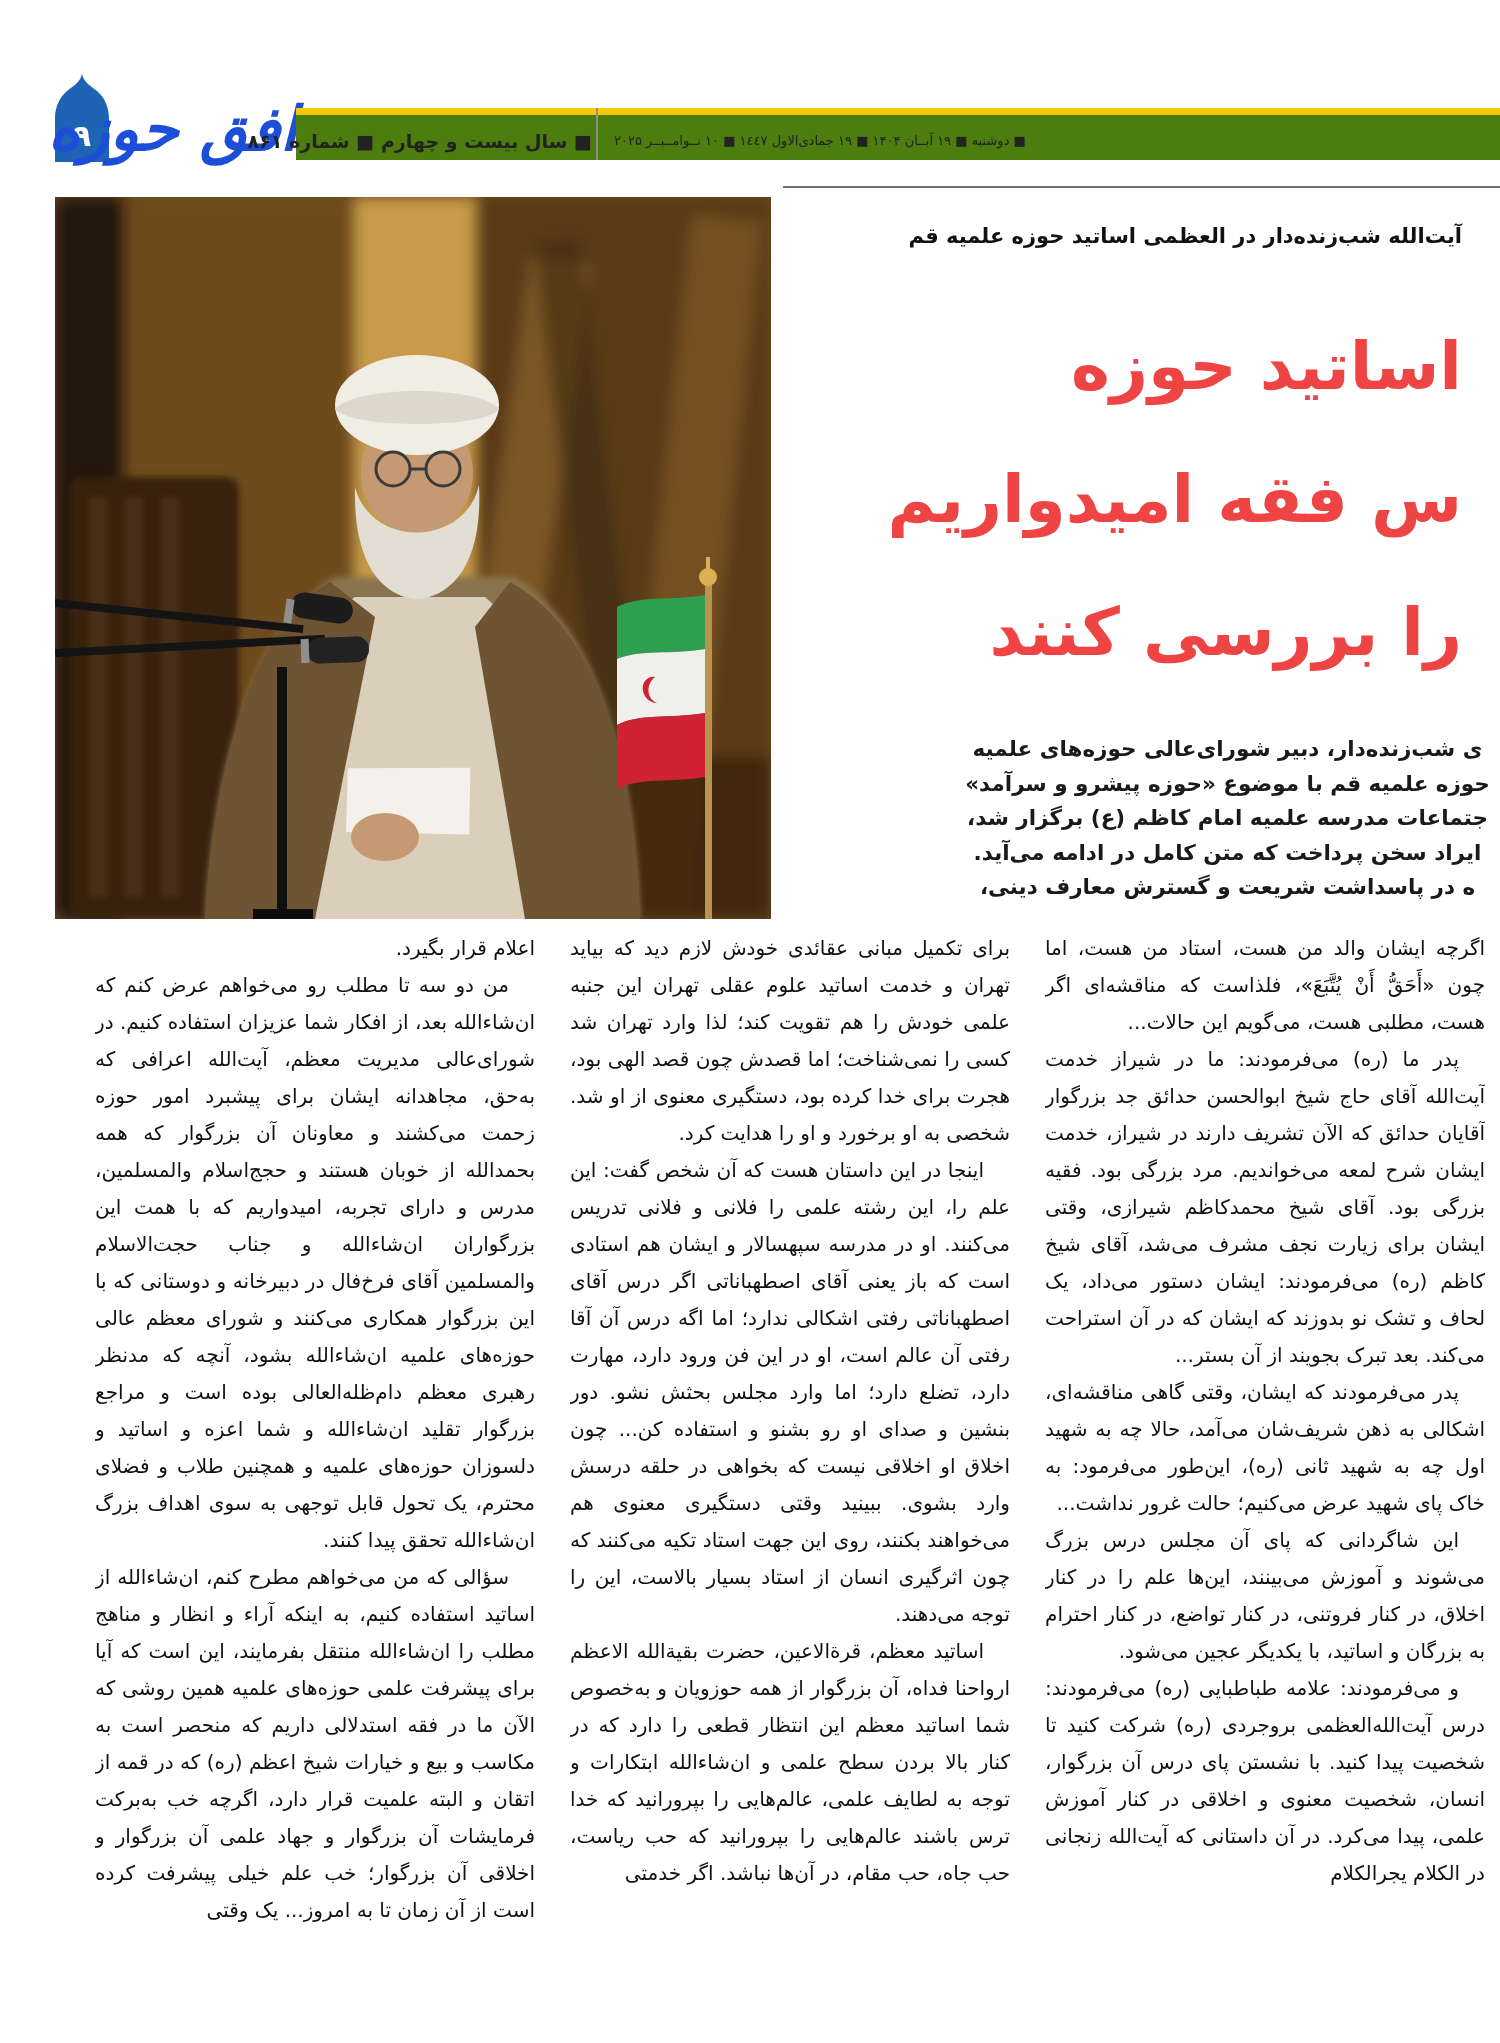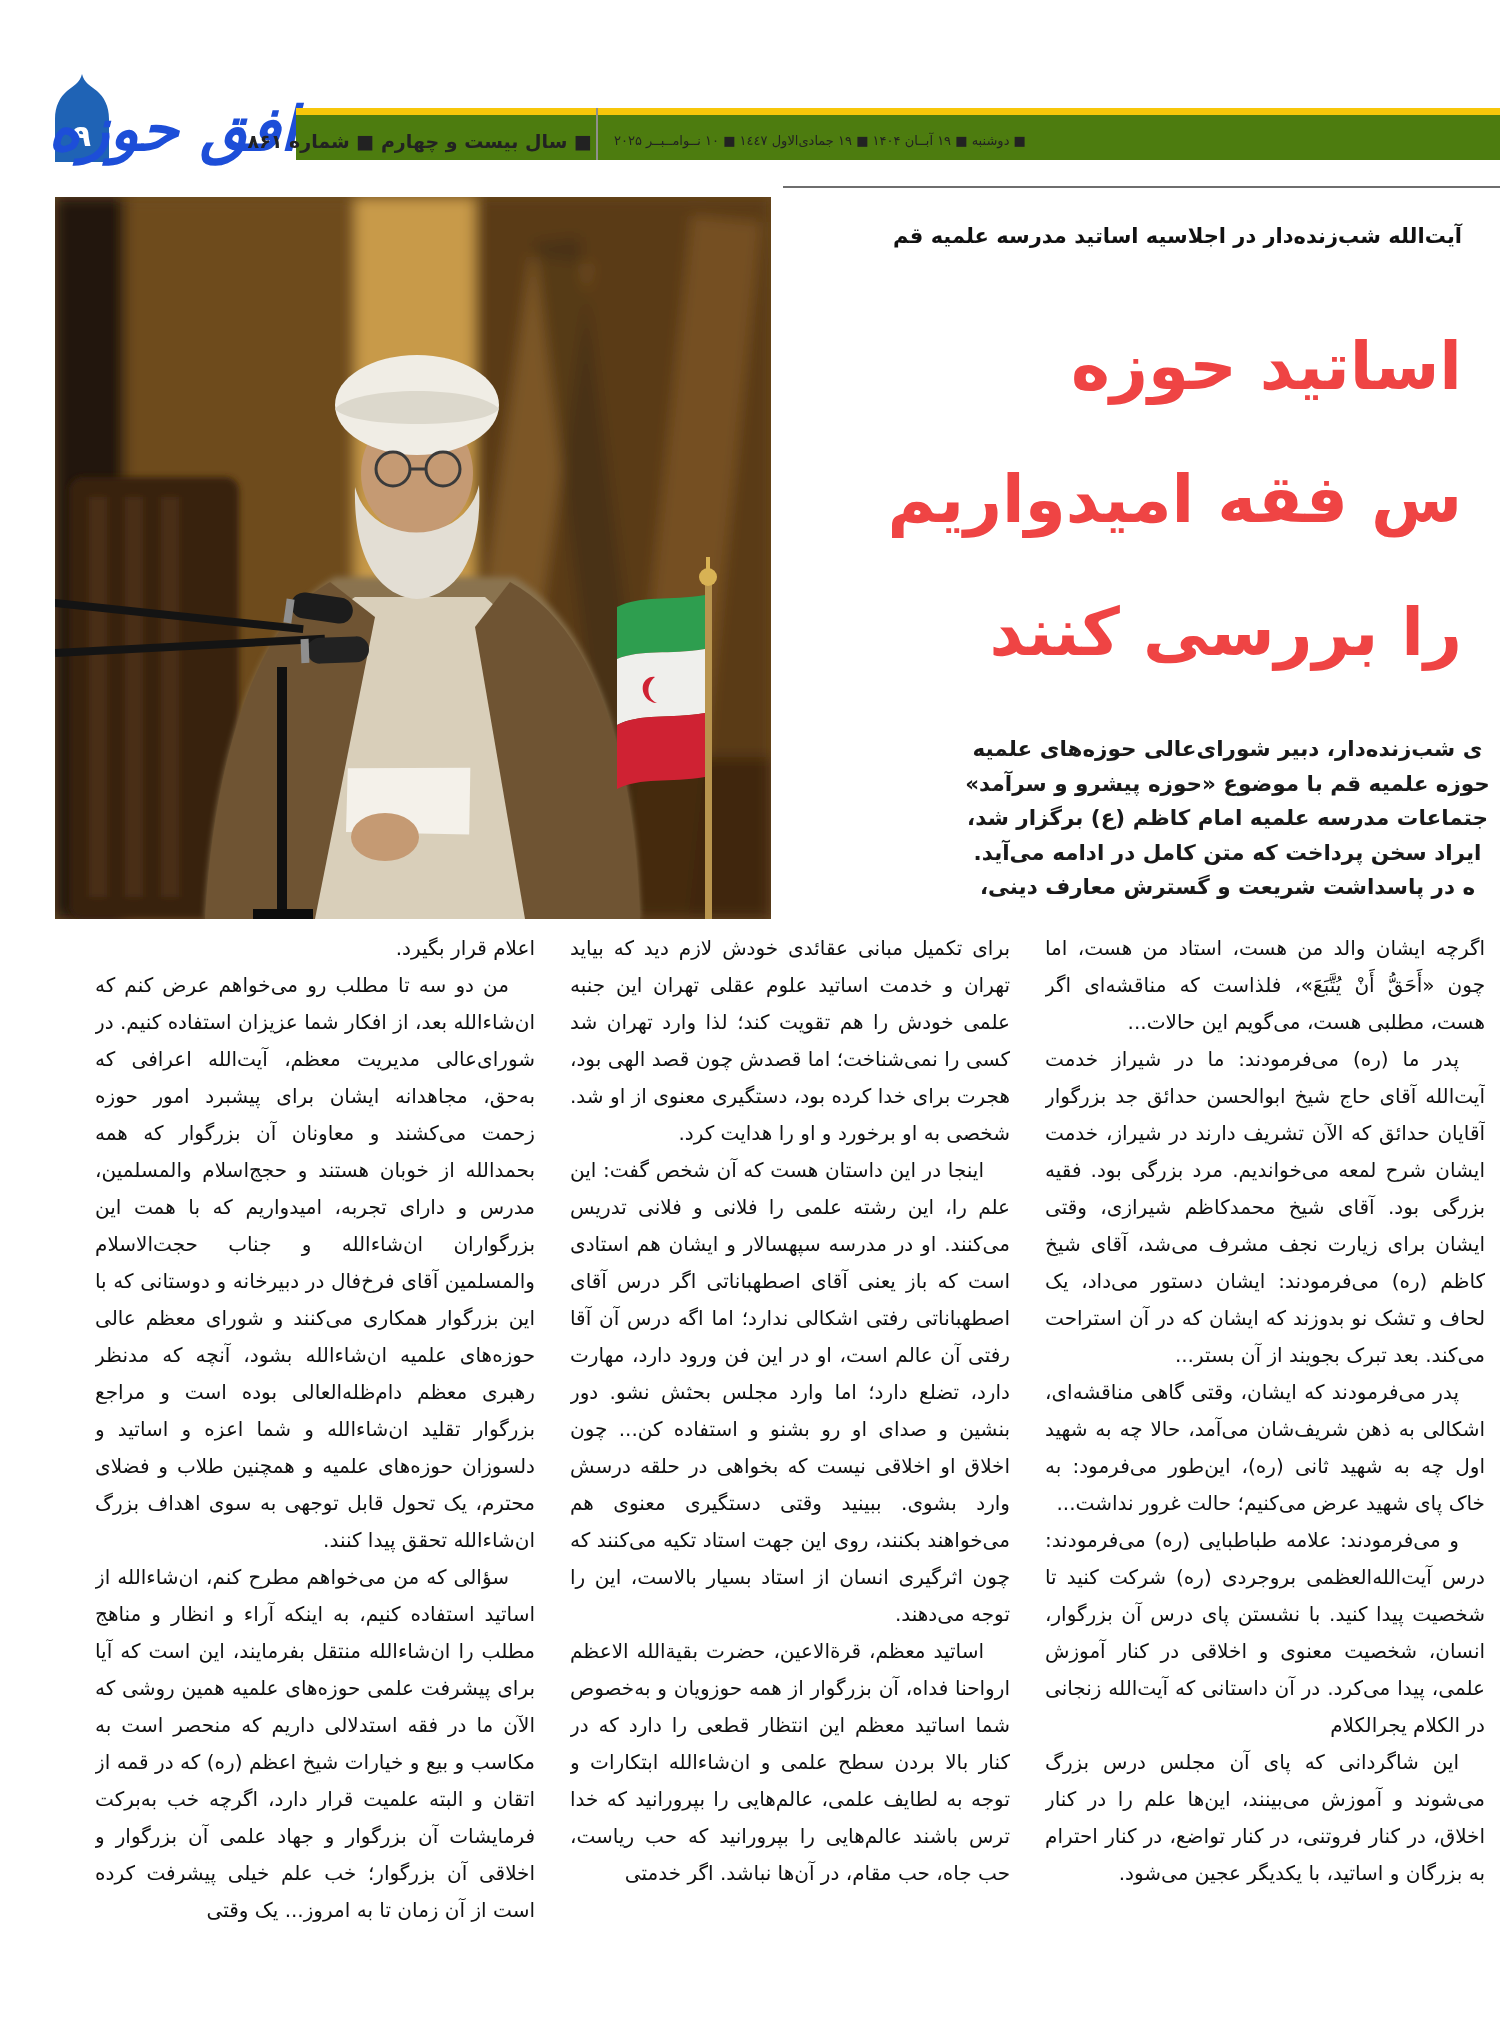--- a/index.html
+++ b/index.html
@@ -56,21 +56,21 @@
 <div class="dome-num">۹</div>
 <div class="logo">افق حوزه</div>
 
 <div class="hbar">
   <div class="hbar-year">■ سال بیست و چهارم ■ شماره ۸۶۱</div>
   <div class="hbar-divider"></div>
   <div class="hbar-dates">■ دوشنبه ■ ۱۹ آبــان ۱۴۰۴ ■ ۱۹ جمادی‌الاول ١٤٤٧ ■ ۱۰ نــوامــبــر ۲۰۲۵</div>
 </div>
 
 <div class="rule"></div>
-<div class="kicker">آیت‌الله شب‌زنده‌دار در اجلاسیه اساتید مدرسه علمیه قم</div>
+<div class="kicker">آیت‌الله شب‌زنده‌دار در العظمی اساتید حوزه علمیه قم</div>
 <div class="headline">
     <div class="hl-line">اساتید حوزه</div>
     <div class="hl-line">س فقه امیدواریم</div>
     <div class="hl-line">را بررسی کنند</div>
   </div>
 <div class="lead">
     <div>ی شب‌زنده‌دار، دبیر شورای‌عالی حوزه‌های علمیه</div>
     <div>حوزه علمیه قم با موضوع «حوزه پیشرو و سرآمد»</div>
     <div>جتماعات مدرسه علمیه امام کاظم (ع) برگزار شد،</div>
     <div>ایراد سخن پرداخت که متن کامل در ادامه می‌آید.</div>
@@ -145,22 +145,22 @@
       <path d="M562,528 C585,516 615,522 650,516 L650,580 C615,586 585,580 562,592 Z" fill="#cf2233"></path>
       <path d="M600,480 C590,488 592,502 602,506 C594,506 586,498 588,488 C590,482 595,479 600,480 Z" fill="#cf2233"></path>
     </g>
   </svg>
 </div>
 
 <div class="col col1">
     <p>اگرچه ایشان والد من هست، استاد من هست، اما چون «أَحَقُّ أَنْ یُتَّبَعَ»، فلذاست که مناقشه‌ای اگر هست، مطلبی هست، می‌گویم این حالات...</p>
     <p>پدر ما (ره) می‌فرمودند: ما در شیراز خدمت آیت‌الله آقای حاج شیخ ابوالحسن حدائق جد بزرگوار آقایان حدائق که الآن تشریف دارند در شیراز، خدمت ایشان شرح لمعه می‌خواندیم. مرد بزرگی بود. فقیه بزرگی بود. آقای شیخ محمدکاظم شیرازی، وقتی ایشان برای زیارت نجف مشرف می‌شد، آقای شیخ کاظم (ره) می‌فرمودند: ایشان دستور می‌داد، یک لحاف و تشک نو بدوزند که ایشان که در آن استراحت می‌کند. بعد تبرک بجویند از آن بستر...</p>
     <p>پدر می‌فرمودند که ایشان، وقتی گاهی مناقشه‌ای، اشکالی به ذهن شریف‌شان می‌آمد، حالا چه به شهید اول چه به شهید ثانی (ره)، این‌طور می‌فرمود: به خاک پای شهید عرض می‌کنیم؛ حالت غرور نداشت...</p>
+    <p>این شاگردانی که پای آن مجلس درس بزرگ می‌شوند و آموزش می‌بینند، این‌ها علم را در کنار اخلاق، در کنار فروتنی، در کنار تواضع، در کنار احترام به بزرگان و اساتید، با یکدیگر عجین می‌شود.</p>
     <p>و می‌فرمودند: علامه طباطبایی (ره) می‌فرمودند: درس آیت‌الله‌العظمی بروجردی (ره) شرکت کنید تا شخصیت پیدا کنید. با نشستن پای درس آن بزرگوار، انسان، شخصیت معنوی و اخلاقی در کنار آموزش علمی، پیدا می‌کرد. در آن داستانی که آیت‌الله زنجانی در الکلام یجرالکلام</p>
-    <p>این شاگردانی که پای آن مجلس درس بزرگ می‌شوند و آموزش می‌بینند، این‌ها علم را در کنار اخلاق، در کنار فروتنی، در کنار تواضع، در کنار احترام به بزرگان و اساتید، با یکدیگر عجین می‌شود.</p>
   </div>
 <div class="col col2">
     <p>برای تکمیل مبانی عقائدی خودش لازم دید که بیاید تهران و خدمت اساتید علوم عقلی تهران این جنبه علمی خودش را هم تقویت کند؛ لذا وارد تهران شد کسی را نمی‌شناخت؛ اما قصدش چون قصد الهی بود، هجرت برای خدا کرده بود، دستگیری معنوی از او شد. شخصی به او برخورد و او را هدایت کرد.</p>
     <p>اینجا در این داستان هست که آن شخص گفت: این علم را، این رشته علمی را فلانی و فلانی تدریس می‌کنند. او در مدرسه سپهسالار و ایشان هم استادی است که باز یعنی آقای اصطهباناتی اگر درس آقای اصطهباناتی رفتی اشکالی ندارد؛ اما اگه درس آن آقا رفتی آن عالم است، او در این فن ورود دارد، مهارت دارد، تضلع دارد؛ اما وارد مجلس بحثش نشو. دور بنشین و صدای او رو بشنو و استفاده کن... چون اخلاق او اخلاقی نیست که بخواهی در حلقه درسش وارد بشوی. ببینید وقتی دستگیری معنوی هم می‌خواهند بکنند، روی این جهت استاد تکیه می‌کنند که چون اثرگیری انسان از استاد بسیار بالاست، این را توجه می‌دهند.</p>
     <p>اساتید معظم، قرة‌الاعین، حضرت بقیة‌الله الاعظم ارواحنا فداه، آن بزرگوار از همه حوزویان و به‌خصوص شما اساتید معظم این انتظار قطعی را دارد که در کنار بالا بردن سطح علمی و ان‌شاءالله ابتکارات و توجه به لطایف علمی، عالم‌هایی را بپرورانید که خدا ترس باشند عالم‌هایی را بپرورانید که حب ریاست، حب جاه، حب مقام، در آن‌ها نباشد. اگر خدمتی</p>
   </div>
 <div class="col col3">
     <p>اعلام قرار بگیرد.</p>
     <p>من دو سه تا مطلب رو می‌خواهم عرض کنم که ان‌شاءالله بعد، از افکار شما عزیزان استفاده کنیم. در شورای‌عالی مدیریت معظم، آیت‌الله اعرافی که به‌حق، مجاهدانه ایشان برای پیشبرد امور حوزه زحمت می‌کشند و معاونان آن بزرگوار که همه بحمدالله از خوبان هستند و حجج‌اسلام والمسلمین، مدرس و دارای تجربه، امیدواریم که با همت این بزرگواران ان‌شاءالله و جناب حجت‌الاسلام والمسلمین آقای فرخ‌فال در دبیرخانه و دوستانی که با این بزرگوار همکاری می‌کنند و شورای معظم عالی حوزه‌های علمیه ان‌شاءالله بشود، آنچه که مدنظر رهبری معظم دام‌ظله‌العالی بوده است و مراجع بزرگوار تقلید ان‌شاءالله و شما اعزه و اساتید و دلسوزان حوزه‌های علمیه و همچنین طلاب و فضلای محترم، یک تحول قابل توجهی به سوی اهداف بزرگ ان‌شاءالله تحقق پیدا کنند.</p>
     <p>سؤالی که من می‌خواهم مطرح کنم، ان‌شاءالله از اساتید استفاده کنیم، به اینکه آراء و انظار و مناهج مطلب را ان‌شاءالله منتقل بفرمایند، این است که آیا برای پیشرفت علمی حوزه‌های علمیه همین روشی که الآن ما در فقه استدلالی داریم که منحصر است به مکاسب و بیع و خیارات شیخ اعظم (ره) که در قمه از اتقان و البته علمیت قرار دارد، اگرچه خب به‌برکت فرمایشات آن بزرگوار و جهاد علمی آن بزرگوار و اخلاقی آن بزرگوار؛ خب علم خیلی پیشرفت کرده است از آن زمان تا به امروز... یک وقتی</p>

